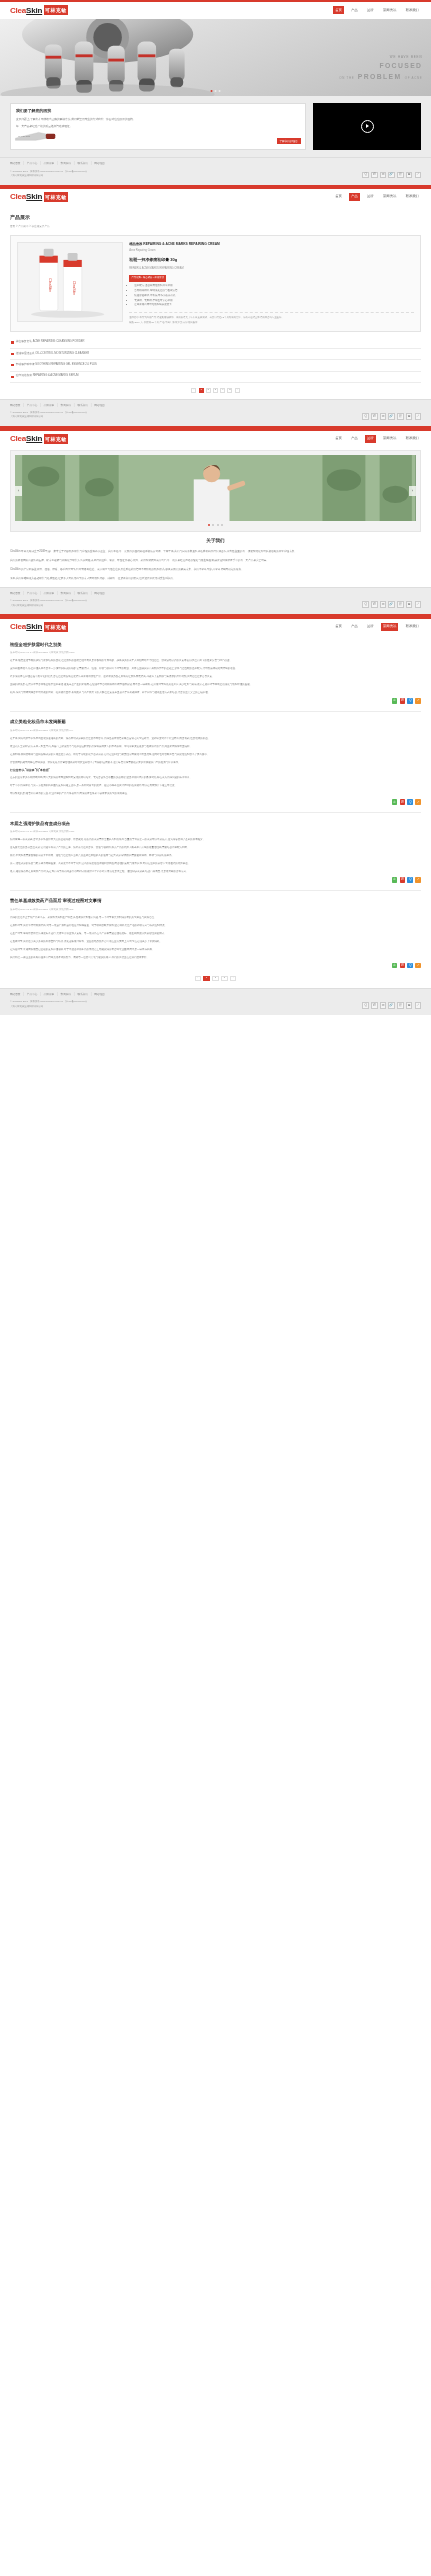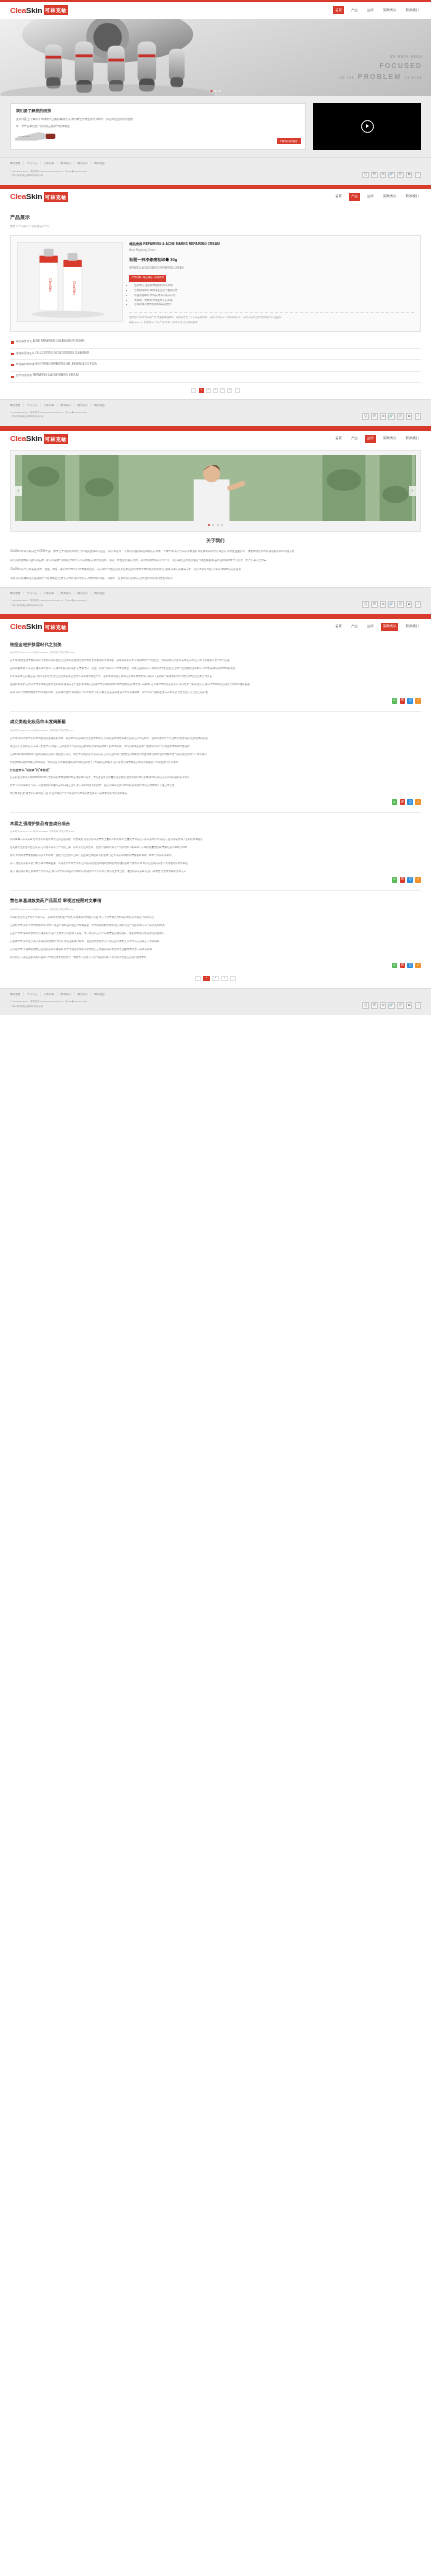--- a/index.html
+++ b/index.html
@@ -22,21 +22,21 @@
     display:flex;
     align-items:center;
     padding: 0 10px;
     position: relative;
   }
   .logo { display:flex; align-items:center; gap:1.4px; }
   .logo-main {
     font-size: 8px; font-weight:bold; color:#d83a2c; letter-spacing:-0.2px;
     font-family:"Liberation Sans", sans-serif;
   }
-  .logo-main .b { color:#222; }
+  .logo-main .b { color:#222;text-decoration:underline; }
   .logo-cn {
     font-size: 5px; font-weight:bold; color:#ffffff;
     background:#d83a2c; padding:0.7px 1.4px; letter-spacing:0.4px;
   }
   .nav { margin-left:auto; display:flex; align-items:center; gap:5px; }
   .nav a {
     font-size: 3.3px; color:#555; text-decoration:none; white-space:nowrap;
     padding:1.4px 2.2px;
   }
   .nav a.active { background:#d83a2c; color:#fff; }

